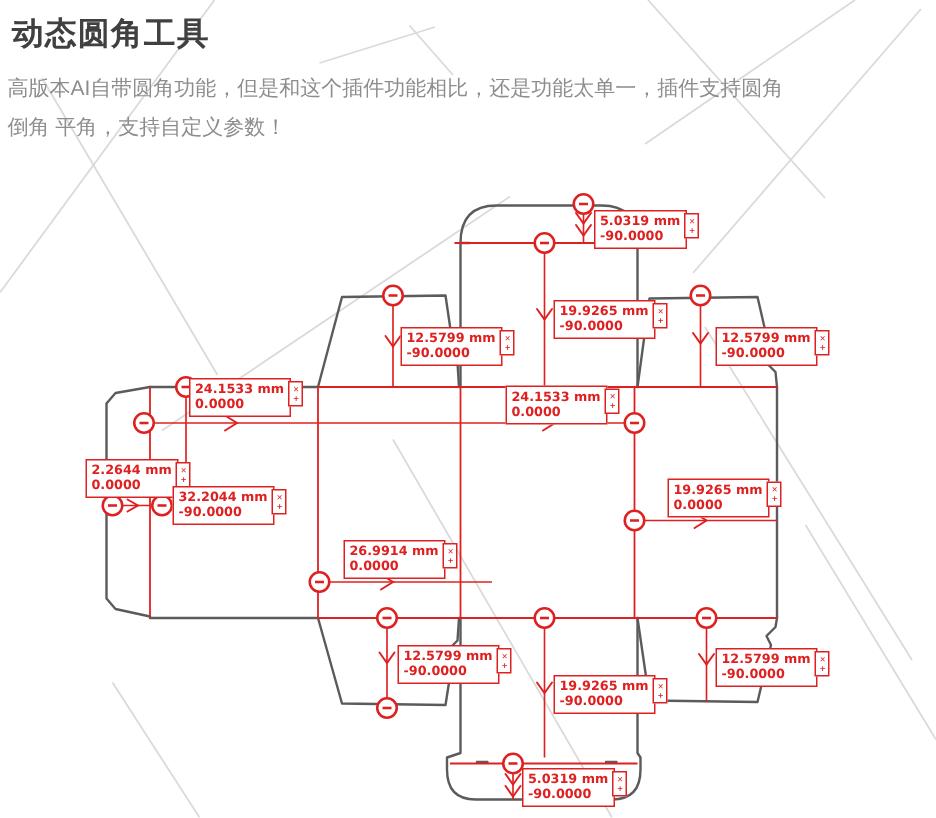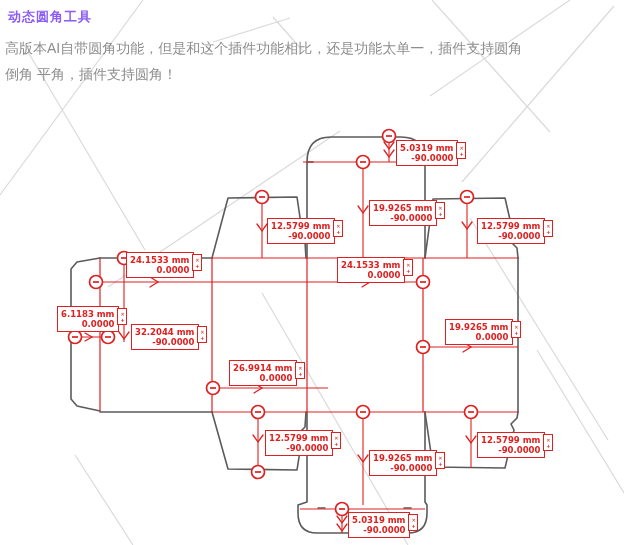--- a/index.html
+++ b/index.html
@@ -5,37 +5,36 @@
   html,body{margin:0;padding:0;}
   body{
     width:624px;height:545px;overflow:hidden;background:#ffffff;
     font-family:"Liberation Sans","DejaVu Sans",sans-serif;
     position:relative;
   }
   #diagram-svg{position:absolute;left:0;top:0;z-index:0;}
   .content{position:relative;z-index:2;}
   .page-title{
     margin:0;padding:8px 0 0 8px;
-    font-size:13px;font-weight:700;color:#8b5cf6;letter-spacing:1px;
+    font-size:21px;font-weight:700;color:#404040;letter-spacing:1px;
   }
   .description{
     margin:0;padding:9px 6px 0 5px;
     font-size:14px;color:#8d8d8d;line-height:26px;
   }
   #labels{position:absolute;left:0;top:0;width:624px;height:545px;z-index:3;pointer-events:none;}
   .ann-label{
     position:absolute;
     background:#ffffff;
     border:1.4px solid #df2020;
     color:#df2020;
     font-family:"DejaVu Sans","Liberation Sans",sans-serif;
     font-weight:700;font-size:8.5px;line-height:10.5px;
     padding:1.5px 4px 1.5px 3px;
     white-space:nowrap;
-    text-align:right;
   }
   .ann-label .val,.ann-label .ang{display:block;}
   .ann-label .tab{
     position:absolute;right:-9px;top:1px;width:8px;height:15px;
     border:1px solid #df2020;background:#fff;
     display:flex;flex-direction:column;align-items:center;justify-content:center;
     font-size:5px;line-height:6px;color:#df2020;font-style:normal;
   }
   .ann-label .tab i{font-style:normal;}
 </style>
@@ -153,21 +152,21 @@
       <circle cx="258" cy="472" r="6.5"></circle>
         <line x1="255" y1="472" x2="261" y2="472"></line>
       <circle cx="342" cy="509" r="6.5"></circle>
         <line x1="339" y1="509" x2="345" y2="509"></line>
     </g>
   </g>
 </svg>
 
 <div class="content">
   <h1 class="page-title">动态圆角工具</h1>
-  <p class="description"><span>高版本AI自带圆角功能，但是和这个插件功能相比，还是功能太单一，插件支持圆角</span><br><span>倒角 平角，插件支持圆角！</span></p>
+  <p class="description"><span>高版本AI自带圆角功能，但是和这个插件功能相比，还是功能太单一，插件支持圆角</span><br><span>倒角 平角，支持自定义参数！</span></p>
 </div>
 
 <div id="labels">
     <div class="ann-label" style="left: 396px; top: 140px;">
       <span class="val">5.0319 mm</span>
       <span class="ang">-90.0000</span>
       <span class="tab">
         <i>✕</i>
         <i>+</i>
       </span>
@@ -206,28 +205,28 @@
     </div>
     <div class="ann-label" style="left: 337px; top: 257px;">
       <span class="val">24.1533 mm</span>
       <span class="ang">0.0000</span>
       <span class="tab">
         <i>✕</i>
         <i>+</i>
       </span>
     </div>
     <div class="ann-label" style="left: 57px; top: 306px;">
-      <span class="val">6.1183 mm</span>
-      <span class="ang">0.0000</span>
-      <span class="tab">
-        <i>✕</i>
-        <i>+</i>
-      </span>
-    </div>
-    <div class="ann-label" style="left: 131px; top: 324px;">
+      <span class="val">2.2644 mm</span>
+      <span class="ang">0.0000</span>
+      <span class="tab">
+        <i>✕</i>
+        <i>+</i>
+      </span>
+    </div>
+    <div class="ann-label" style="left: 115px; top: 324px;">
       <span class="val">32.2044 mm</span>
       <span class="ang">-90.0000</span>
       <span class="tab">
         <i>✕</i>
         <i>+</i>
       </span>
     </div>
     <div class="ann-label" style="left: 445px; top: 319px;">
       <span class="val">19.9265 mm</span>
       <span class="ang">0.0000</span>

